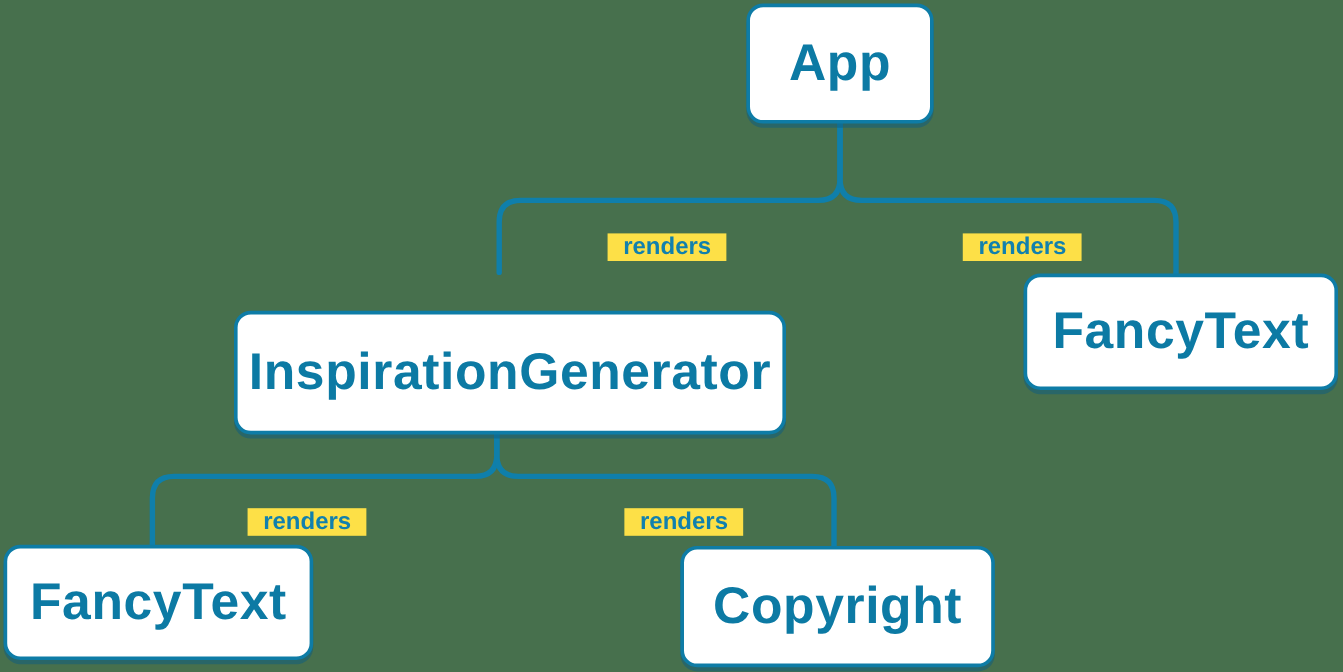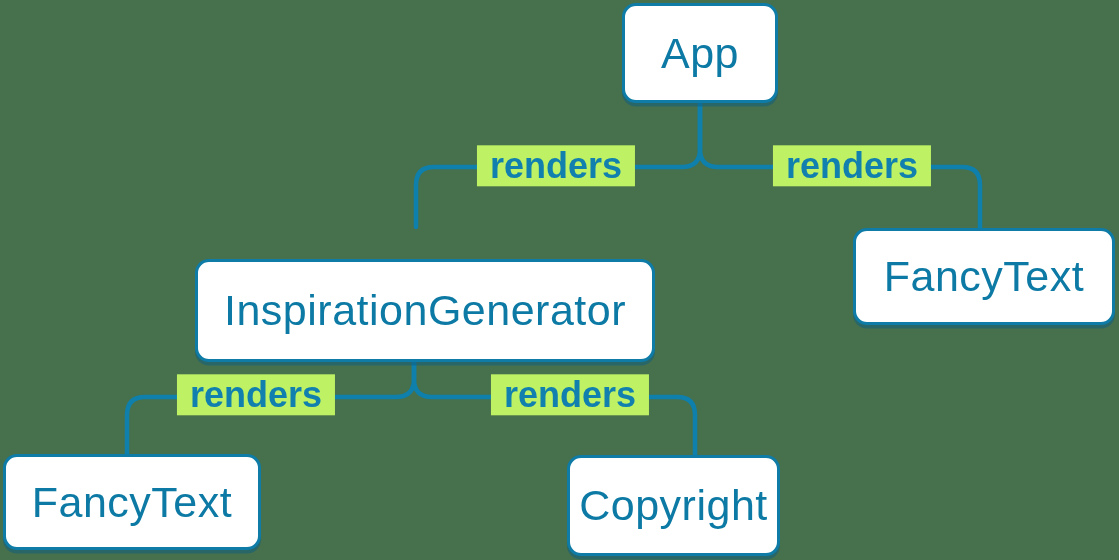--- a/index.html
+++ b/index.html
@@ -35,35 +35,36 @@
     box-sizing: border-box;
     background: #ffffff;
     border: 3px solid #0e7ca6;
     border-radius: 14px;
     box-shadow: 0 3.5px 0 rgba(16, 95, 128, 0.55);
     display: flex;
     align-items: center;
     justify-content: center;
     color: #0c7aa4;
     font-size: 43px;
-    font-weight: 400;
+    font-weight: 700;
     letter-spacing: 0.5px;
     white-space: nowrap;
   }
   .edge-label {
     position: absolute;
     z-index: 3;
     transform: translate(-50%, -50%);
-    background: #bef264;
+    background: #fde047;
     color: #1180ae;
-    font-size: 36px;
+    font-size: 20px;
     font-weight: 700;
     line-height: 1.15;
     padding: 0 13px;
     white-space: nowrap;
+    margin-top: 40px;
   }
 </style>
 </head>
 <body>
 
 <div class="canvas">
 
   <svg class="edges-svg" viewBox="0 0 1119 560" xmlns="http://www.w3.org/2000/svg">
     <path d="M 700 103 V 149 Q 700 167 682 167 H 434 Q 416 167 416 185 V 227"></path>
     <path d="M 700 103 V 149 Q 700 167 718 167 H 962 Q 980 167 980 185 V 228"></path>
@@ -80,21 +81,21 @@
   </div>
 
   <div class="node" style="left:853px; top:228px; width:262px; height:97px;">
     <span>FancyText</span>
   </div>
 
   <div class="node" style="left:3px; top:454px; width:258px; height:96px;">
     <span>FancyText</span>
   </div>
 
-  <div class="node" style="left:567px; top:455px; width:213px; height:101px;">
+  <div class="node" style="left:567px; top:455px; width:262px; height:101px;">
     <span>Copyright</span>
   </div>
 
   <div class="edge-label" style="left:556px; top:166px;">renders</div>
 
   <div class="edge-label" style="left:852px; top:166px;">renders</div>
 
   <div class="edge-label" style="left:256px; top:395px;">renders</div>
 
   <div class="edge-label" style="left:570px; top:395px;">renders</div>

